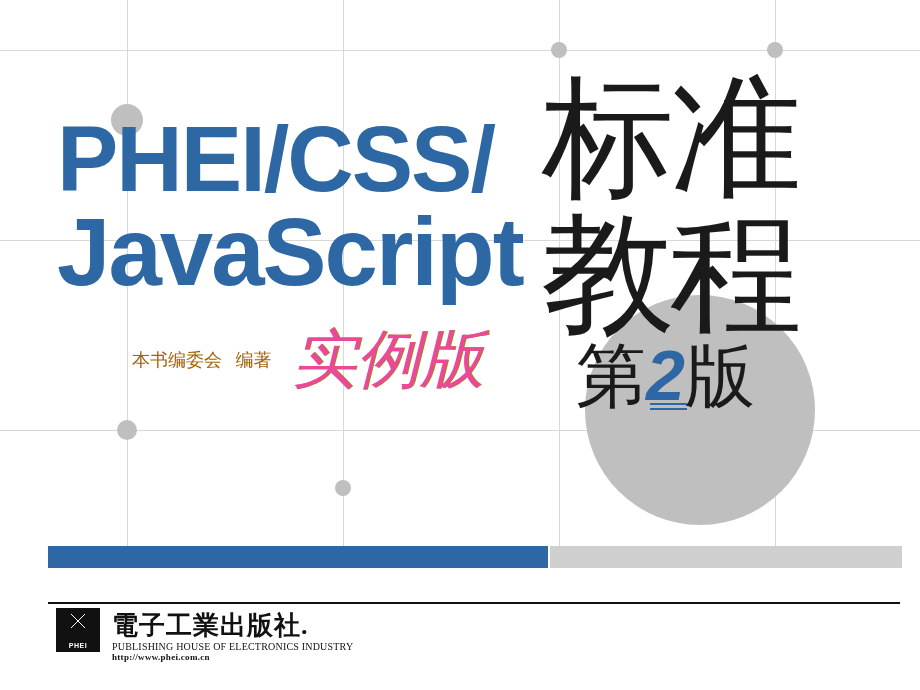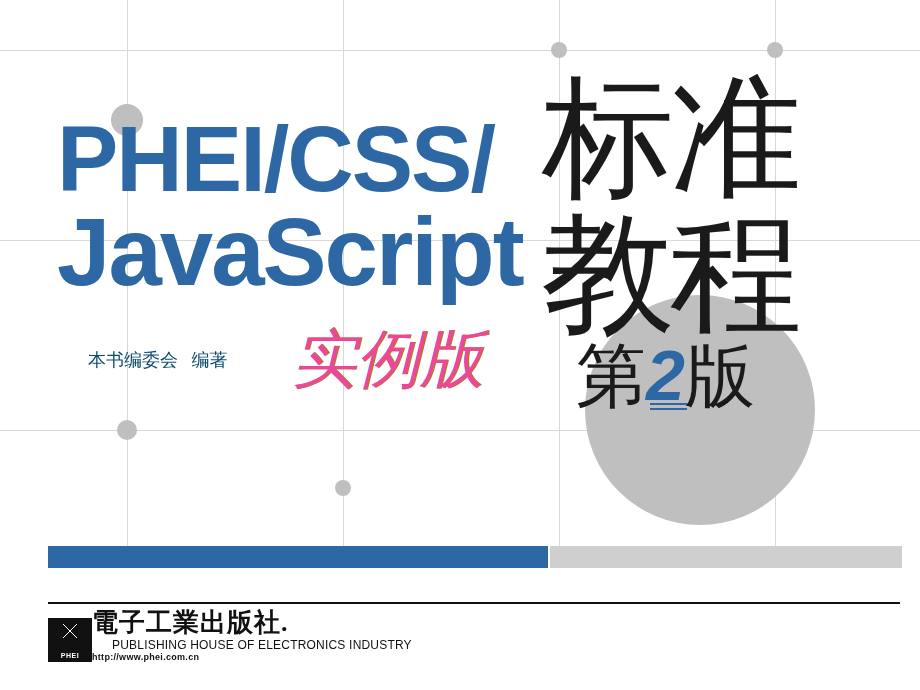--- a/index.html
+++ b/index.html
@@ -84,44 +84,46 @@
     height: 10px;
     background: repeating-linear-gradient(
       to bottom,
       #2d68a5 0, #2d68a5 2px,
       transparent 2px, transparent 5px
     );
   }
 
   .author {
     position: absolute;
-    color: #0c4a6e;
+    color: #a16207;
     font-size: 18px;
     font-family: "SimSun","Microsoft YaHei",serif;
+    margin-left: 44px;
   }
 
   
   .bar-blue {
     position: absolute;
     background: #2d68a5;
     height: 22px;
   }
   .bar-grey {
     position: absolute;
     background: #cfcfcf;
     height: 22px;
   }
 
   
   .footer {
     position: absolute;
-    left: 48px;
+    left: 56px;
     bottom: 28px;
     display: flex;
-    align-items: flex-end;
+    align-items: flex-start;
+    gap: 12px;
   }
   .footer-line {
     position: absolute;
     left: 48px;
     right: 20px;
     height: 2px;
     background: #111;
   }
   .phei-logo {
     width: 44px;
@@ -152,29 +154,28 @@
   }
   .publisher-text { display: flex; flex-direction: column; }
   .publisher-name {
     font-family: "SimSun", serif;
     font-size: 26px;
     font-weight: 600;
     color: #111;
     letter-spacing: 1px;
   }
   .publisher-en {
-    font-family: Liberation Sans, sans-serif;
-    font-size: 12px;
+    font-family: Liberation Serif, serif;
+    font-size: 10px;
     color: #111;
     letter-spacing: 0.2px;
     margin-top: -2px;
-    margin-left: 20px;
   }
   .publisher-url {
-    font-family: Liberation Sans, sans-serif;
+    font-family: Liberation Serif, serif;
     font-size: 9px;
     font-weight: bold;
     color: #111;
     letter-spacing: 0.3px;
   }
 </style>
 </head>
 <body>
 
 <div class="grid-line-v" style="left:127px; height:560px;"></div>

